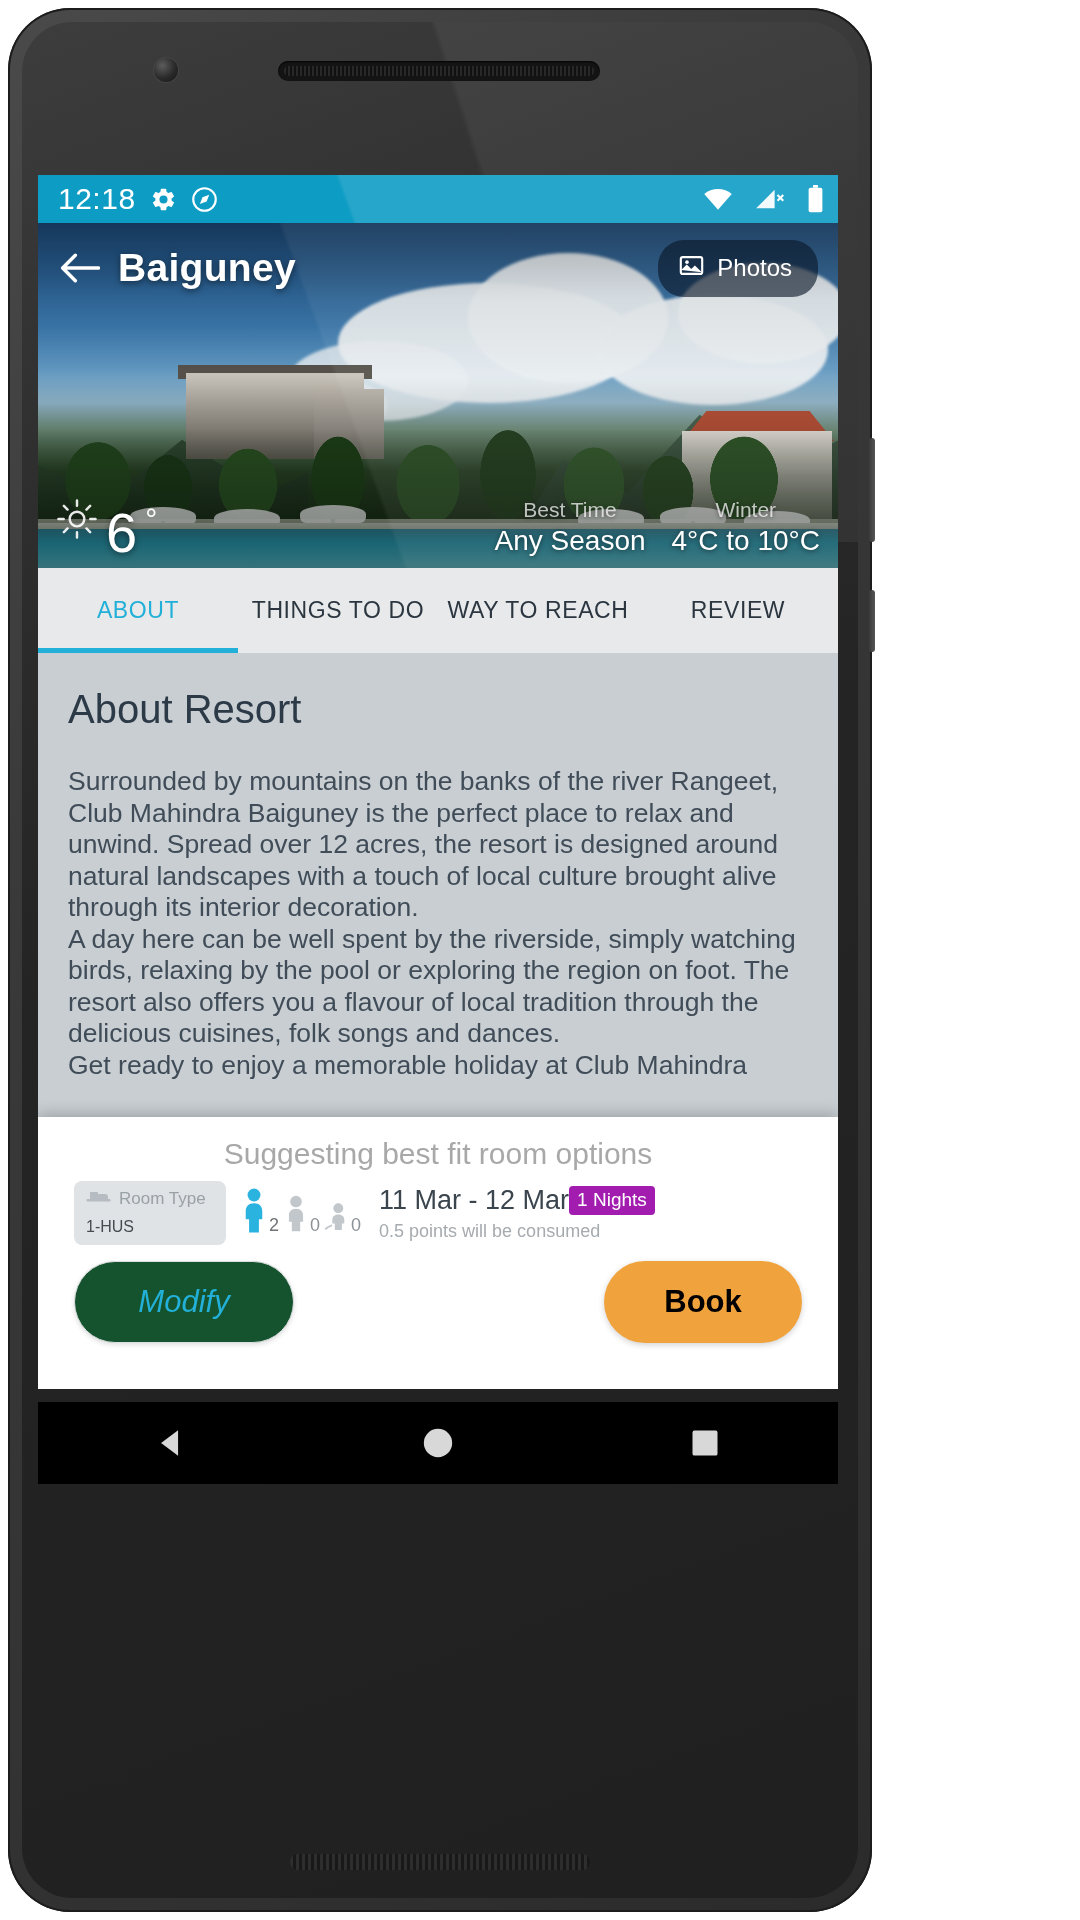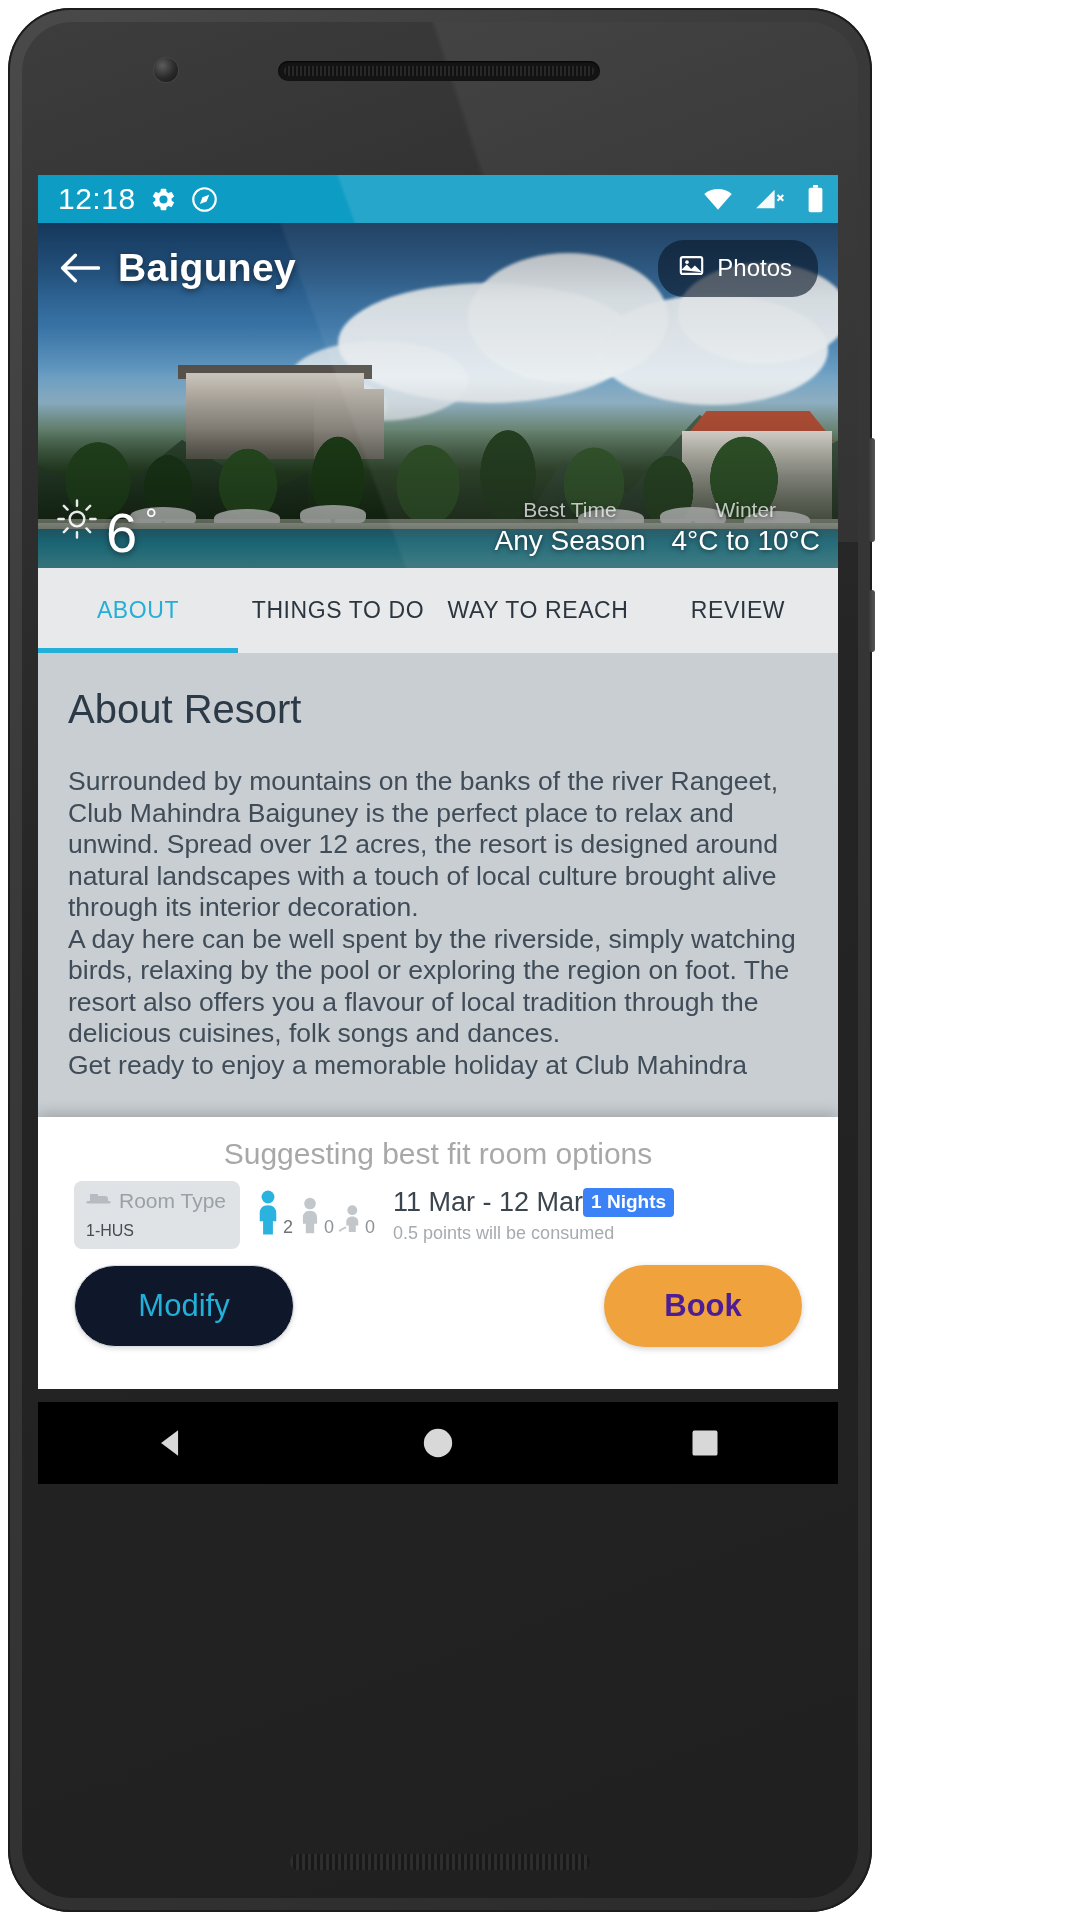--- a/index.html
+++ b/index.html
@@ -269,50 +269,49 @@
   #sheet-title{
     text-align:center; font-size:30px; color:#a8a8a8; font-weight:400; padding: 6px 12px 10px;
   }
   #sheet-row{ display:flex; align-items:center; padding: 0 36px; }
 
   #room-chip{
     background:#dfe3e6; border-radius:8px; padding:8px 14px 9px 12px;
     display:flex; flex-direction:column; min-width:152px;
   }
   #room-chip-top{ display:flex; align-items:center; gap:7px; }
-  #room-chip-label{ font-size:21px; color:#9aa1a6; }
+  #room-chip-label{ font-size:17px; color:#9aa1a6; }
   #room-chip-value{ font-size:16px; color:#454d53; margin-top:9px; }
 
   #occupancy{ display:flex; align-items:flex-end; gap:4px; margin-left:14px; }
   .occ{ display:flex; align-items:flex-end; }
   .occ-count{ font-size:18px; color:#6f7479; margin-left:1px; margin-bottom:2px; }
   .occ-count.zero{ color:#8d9297; }
 
   #trip{ margin-left:18px; display:flex; flex-direction:column; }
   #trip-line{ display:flex; align-items:center; }
   #trip-dates{ font-size:27px; color:#3b454e; }
   #nights-badge{
-    background:#3b82f6; color:#ffffff; font-size:19px; border-radius:4px;
+    background:#a21caf; color:#ffffff; font-size:19px; border-radius:4px;
     padding:3px 8px 4px;
-    font-weight:bold;
   }
   #points-note{ font-size:18px; color:#a6abaf; margin-top:5px; }
 
   #sheet-actions{ display:flex; align-items:center; justify-content:space-between; padding: 16px 36px 0; }
   #modify-btn{
-    width:220px; height:82px; border-radius:41px; background:#0f172a;
+    width:220px; height:82px; border-radius:41px; background:#14532d;
     border:1px solid #dcdfe1; box-shadow:0 2px 5px rgba(0,0,0,.13);
     display:flex; align-items:center; justify-content:center;
-    color:#23b0d8; font-size:31px; cursor:pointer;
+    color:#23b0d8; font-size:31px; cursor:pointer;font-style:italic;
   }
   #book-btn{
     width:198px; height:82px; border-radius:41px;
     background:#f0a23c;
     display:flex; align-items:center; justify-content:center;
-    color:#4c1d95; font-size:31px; font-weight:bold; cursor:pointer;
+    color:#000000; font-size:31px; font-weight:bold; cursor:pointer;
     box-shadow:0 2px 6px rgba(0,0,0,.18);
   }
 
   
   #navbar {
     position:absolute; left:38px; top:1402px;
     width:800px; height:82px;
     background:#000000;
     display:flex; align-items:center; justify-content:space-around;
   }

